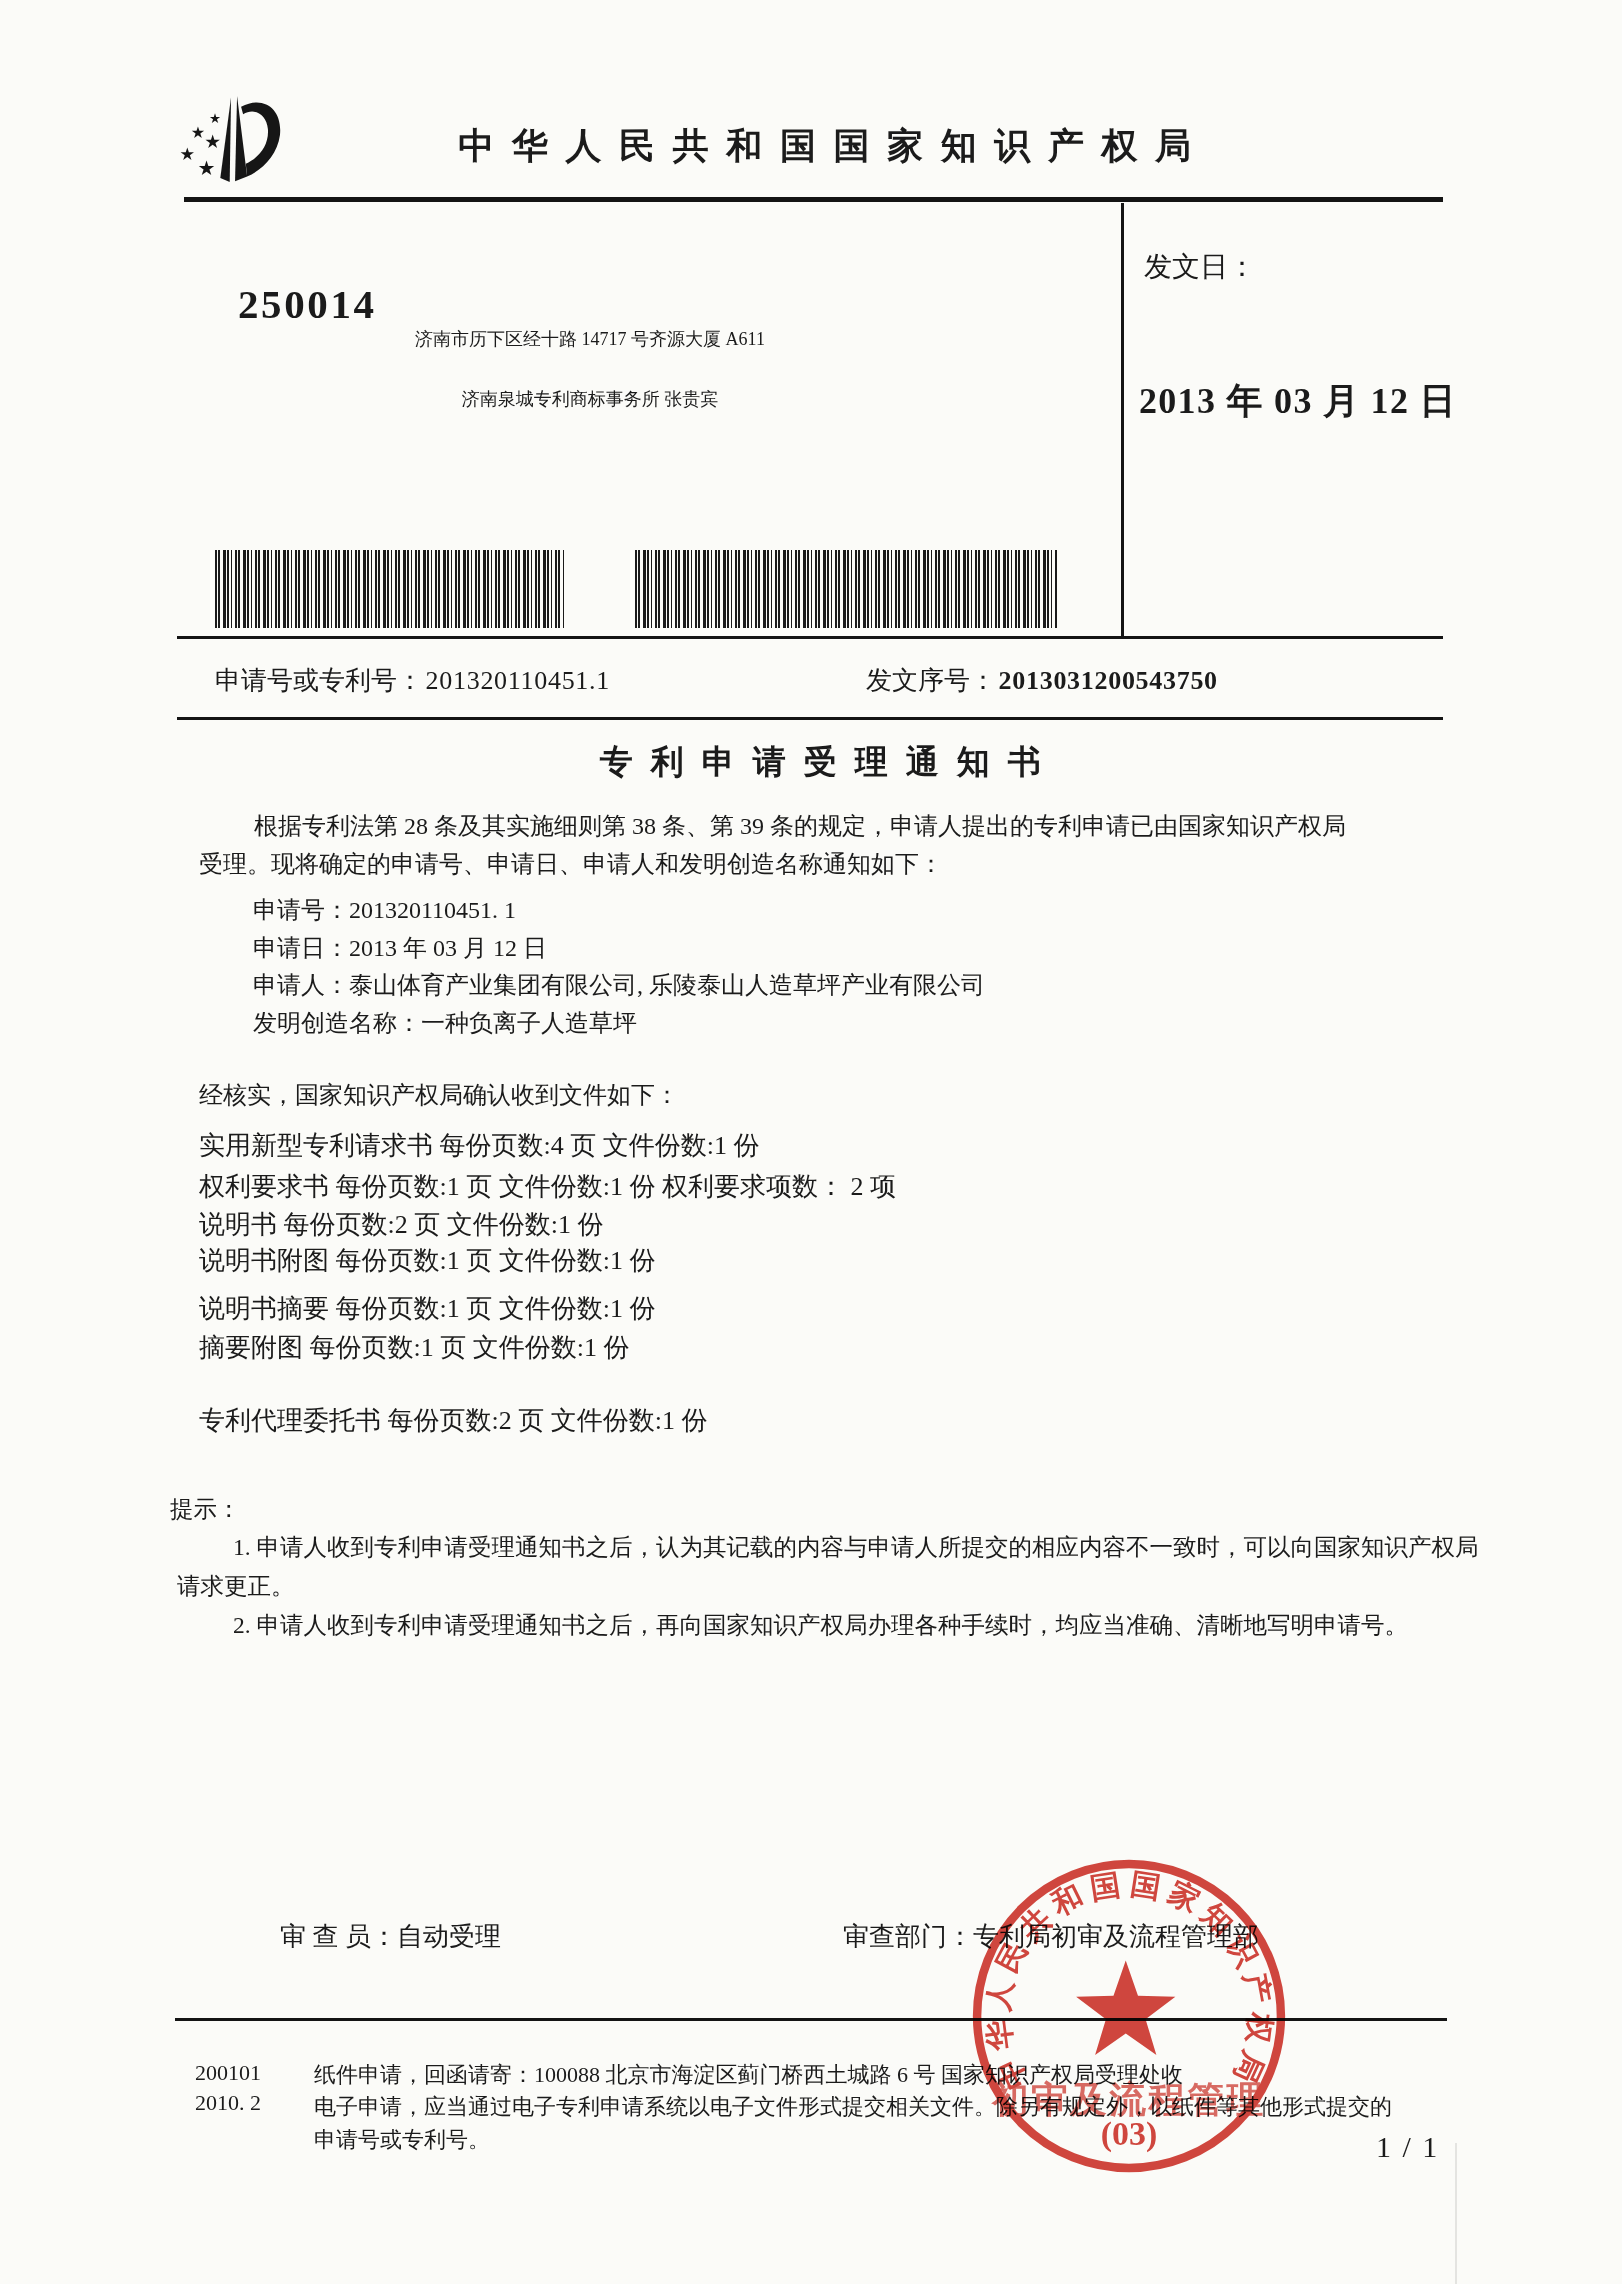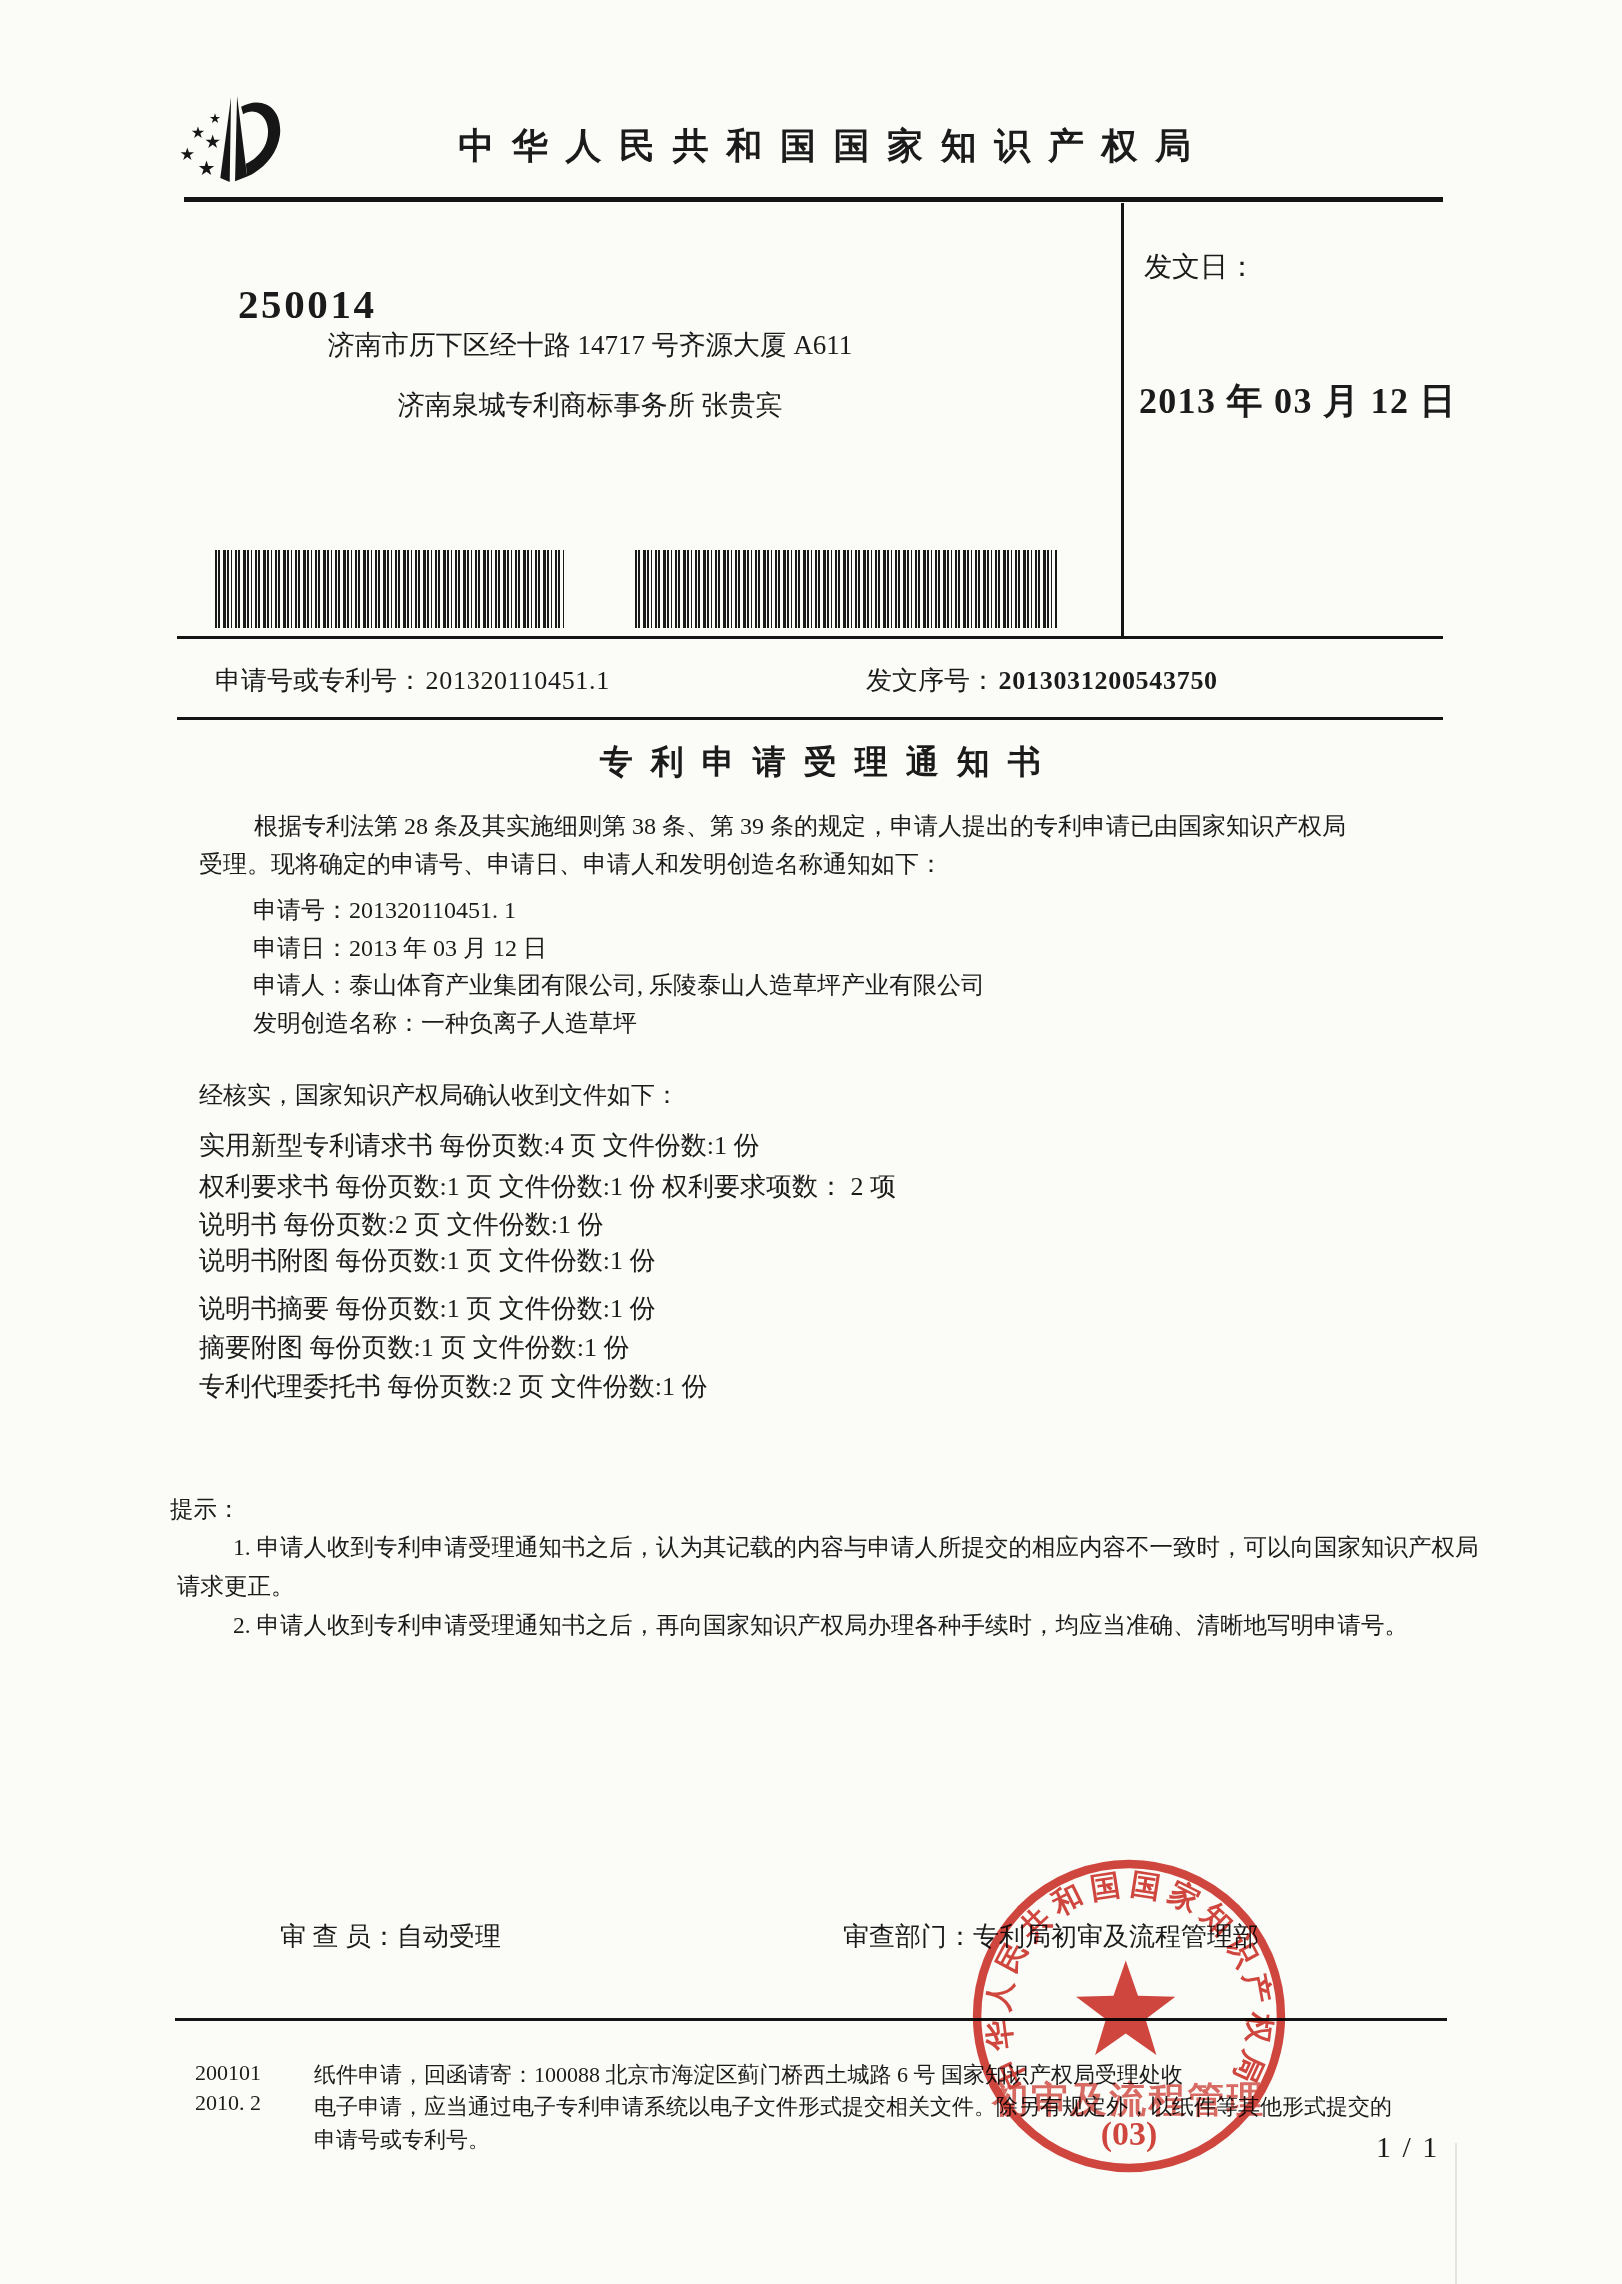--- a/index.html
+++ b/index.html
@@ -15,21 +15,21 @@
   .rule{position:absolute;background:#141414;}
   .t40{font-size:26px;}
   .t41{font-size:24px;}
   .t36{font-size:23.5px;}
   .t34{font-size:22px;}
   .org-title{
     font-size:36px;font-weight:bold;letter-spacing:17.6px;
     top:122px;left:50%;transform:translateX(-47%);
   }
   .postal{font-size:41px;font-weight:bold;letter-spacing:2.6px;top:280px;left:238px;}
-  .addr{font-size:27px;left:261px;width:658px;text-align:center;}
+  .addr{font-size:18px;left:261px;width:658px;text-align:center;}
   .date-label{font-size:28px;top:248px;left:1144px;}
   .date-value{font-size:36px;font-weight:bold;top:377px;left:1139px;letter-spacing:1.3px;}
   .barcode{
     position:absolute;top:550px;height:78px;
     background-image:repeating-linear-gradient(90deg,
       #1a1a1a 0px,#1a1a1a 2px,transparent 2px,transparent 3.3px,
       #1a1a1a 3.3px,#1a1a1a 4.6px,transparent 4.6px,transparent 7.8px,
       #1a1a1a 7.8px,#1a1a1a 11px,transparent 11px,transparent 12.4px,
       #1a1a1a 12.4px,#1a1a1a 13.7px,transparent 13.7px,transparent 15.6px,
       #1a1a1a 15.6px,#1a1a1a 17px,transparent 17px,transparent 20px);
@@ -105,21 +105,21 @@
     <span>申请人：</span><span>泰山体育产业集团有限公司, 乐陵泰山人造草坪产业有限公司</span>
   </div>
 
   <div class="abs t41" style="top:1079px;left:199px;">经核实，国家知识产权局确认收到文件如下：</div>
   <div class="abs t40" style="top:1128px;left:199px;">实用新型专利请求书 每份页数:4 页 文件份数:1 份</div>
   <div class="abs t40" style="top:1169px;left:199px;">权利要求书 每份页数:1 页 文件份数:1 份 权利要求项数： 2 项</div>
   <div class="abs t40" style="top:1207px;left:199px;">说明书 每份页数:2 页 文件份数:1 份</div>
   <div class="abs t40" style="top:1243px;left:199px;">说明书附图 每份页数:1 页 文件份数:1 份</div>
   <div class="abs t40" style="top:1291px;left:199px;">说明书摘要 每份页数:1 页 文件份数:1 份</div>
   <div class="abs t40" style="top:1330px;left:199px;">摘要附图 每份页数:1 页 文件份数:1 份</div>
-  <div class="abs t40" style="top:1369px;left:199px;">专利代理委托书 每份页数:2 页 文件份数:1 份</div>
+  <div class="abs t40" style="top:1403px;left:199px;">专利代理委托书 每份页数:2 页 文件份数:1 份</div>
 
   <div class="abs t36" style="top:1493px;left:170px;text-align:right;">提示：</div>
   <div class="abs t36" style="top:1531px;left:233px;">1. 申请人收到专利申请受理通知书之后，认为其记载的内容与申请人所提交的相应内容不一致时，可以向国家知识产权局</div>
   <div class="abs t36" style="top:1570px;left:177px;">请求更正。</div>
   <div class="abs t36" style="top:1609px;left:233px;">2. 申请人收到专利申请受理通知书之后，再向国家知识产权局办理各种手续时，均应当准确、清晰地写明申请号。</div>
 
   <div class="abs t40" style="top:1919px;left:280px;">
     <span>审 查 员：</span><span>自动受理</span>
   </div>
   <div class="abs t40" style="top:1919px;left:843px;">

